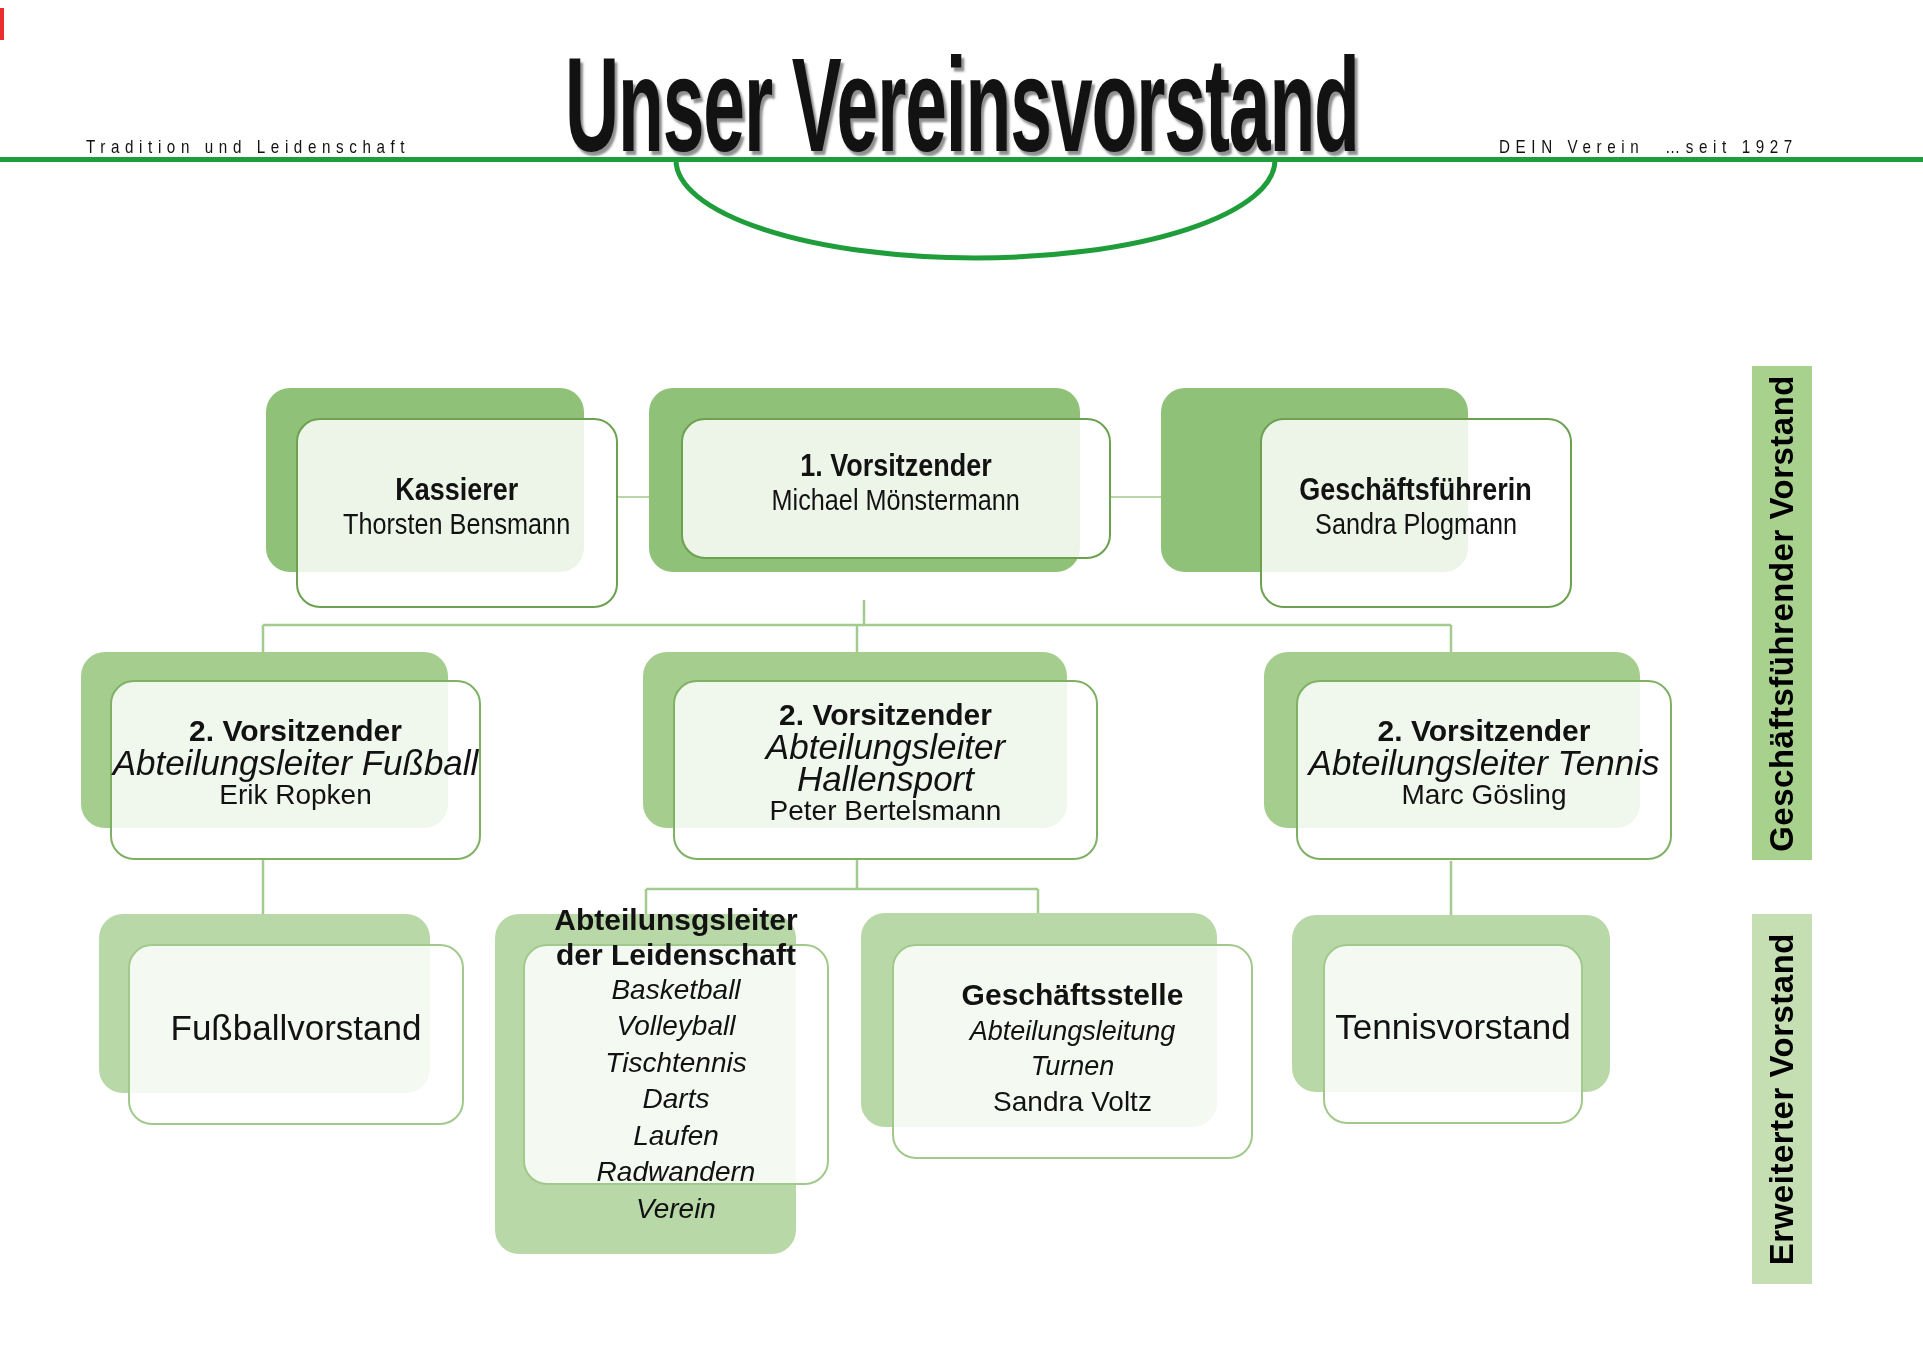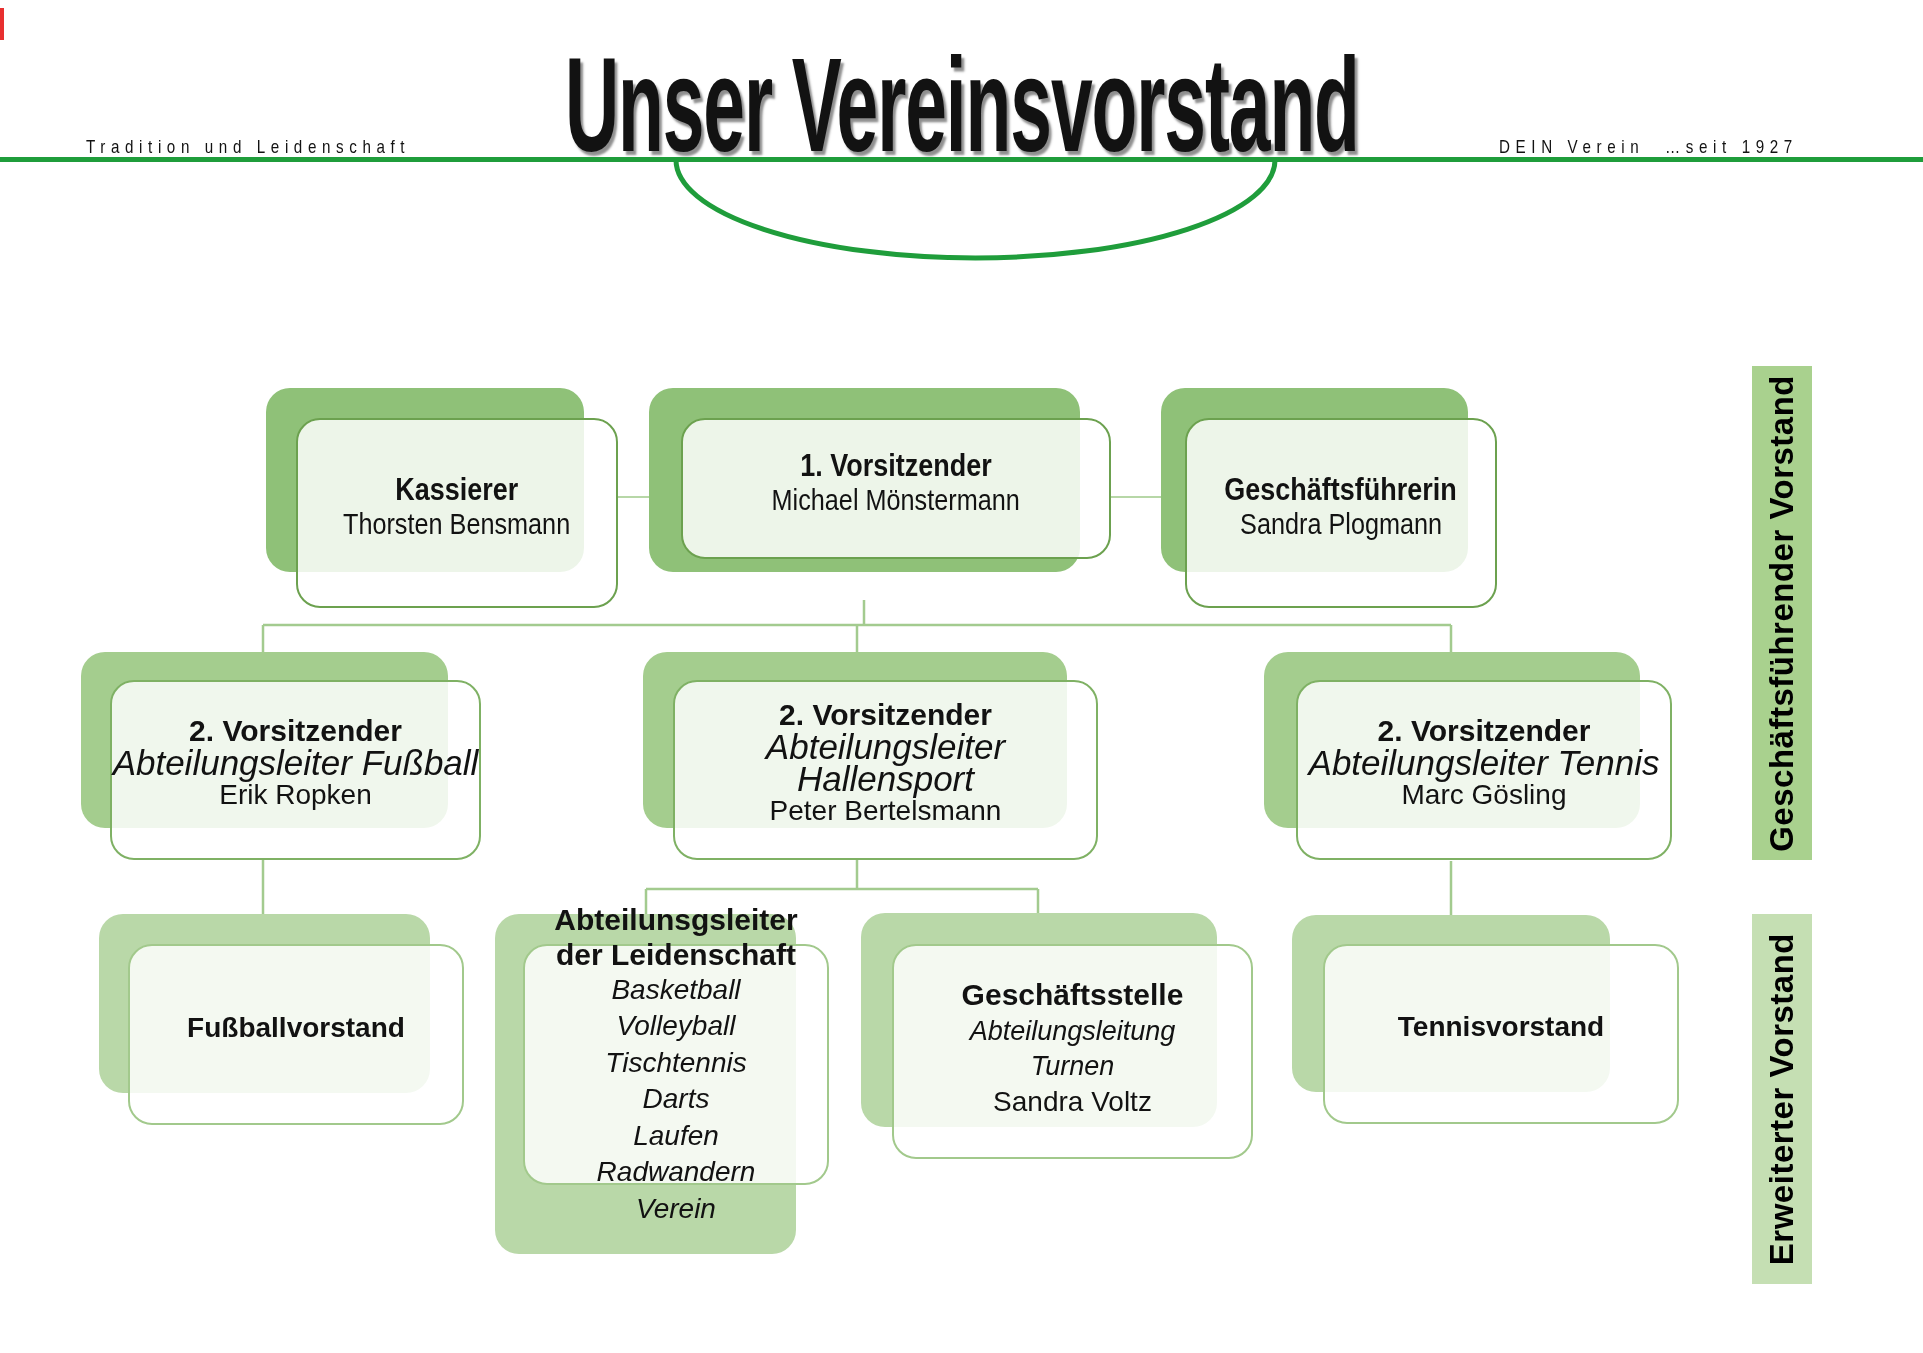--- a/index.html
+++ b/index.html
@@ -43,47 +43,47 @@
   .r1s{background:var(--sh1);}  .r1c{border:2.5px solid var(--bd1);}
   .r2s{background:var(--sh2);}  .r2c{border:2.5px solid var(--bd2);}
   .r3s{background:var(--sh3);}  .r3c{border:2.5px solid var(--bd3);}
 
   .t-bold{font-weight:700;font-size:30px;line-height:33px;}
   .t-italic{font-style:italic;font-size:35px;line-height:32px;}
   .t-name{font-size:28px;line-height:32px;}
   .cond{display:inline-block;transform:scaleX(.87);transform-origin:center;white-space:nowrap;}
   .row1-title{font-weight:700;font-size:31px;line-height:34px;}
   .row1-name{font-size:29px;line-height:34px;}
-  .big-label{font-weight:700;font-size:28px;}
+  .big-label{font-weight:400;font-size:35px;}
 
   
   #n-kas .shadow{left:266px;top:388px;width:318px;height:184px;}
   #n-kas .card  {left:296px;top:418px;width:322px;height:190px;padding-bottom:12px;}
   #n-vor .shadow{left:649px;top:388px;width:431px;height:184px;}
   #n-vor .card  {left:681px;top:418px;width:430px;height:141px;padding-bottom:12px;}
   #n-gf .shadow {left:1161px;top:388px;width:307px;height:184px;}
-  #n-gf .card   {left:1185px;top:418px;width:312px;height:190px;padding-bottom:12px;}
+  #n-gf .card   {left:1260px;top:418px;width:312px;height:190px;padding-bottom:12px;}
 
   
   #n-2f .shadow{left:81px;top:652px;width:367px;height:176px;}
   #n-2f .card  {left:110px;top:680px;width:371px;height:180px;padding-bottom:16px;}
   #n-2h .shadow{left:643px;top:652px;width:424px;height:176px;}
   #n-2h .card  {left:673px;top:680px;width:425px;height:180px;padding-bottom:16px;}
   #n-2t .shadow{left:1264px;top:652px;width:376px;height:176px;}
   #n-2t .card  {left:1296px;top:680px;width:376px;height:180px;padding-bottom:16px;}
 
   
   #n-fb .shadow{left:99px;top:914px;width:331px;height:179px;}
   #n-fb .card  {left:128px;top:944px;width:336px;height:181px;padding-bottom:14px;}
   #n-ab .shadow{left:495px;top:914px;width:301px;height:340px;}
   #n-ab .card  {left:523px;top:944px;width:306px;height:241px;}
   #n-gs .shadow{left:861px;top:913px;width:356px;height:214px;}
   #n-gs .card  {left:892px;top:944px;width:361px;height:215px;padding-bottom:10px;}
   #n-tn .shadow{left:1292px;top:915px;width:318px;height:177px;}
-  #n-tn .card  {left:1323px;top:944px;width:356px;height:180px;padding-bottom:14px;}
+  #n-tn .card  {left:1323px;top:944px;width:260px;height:180px;padding-bottom:14px;}
 
   .ab-title{font-weight:700;font-size:30px;line-height:35px;}
   .ab-item{font-style:italic;font-size:28px;line-height:36.5px;}
   .gs-title{font-weight:700;font-size:30px;line-height:39px;}
   .gs-sub{font-style:italic;font-size:27px;line-height:35px;}
   .gs-name{font-size:28px;line-height:35px;text-align:right;}
 
   
   .band{position:absolute;left:1752px;width:60px;display:flex;align-items:center;justify-content:center;}
   .band-top{top:366px;height:494px;background:var(--band1);}

